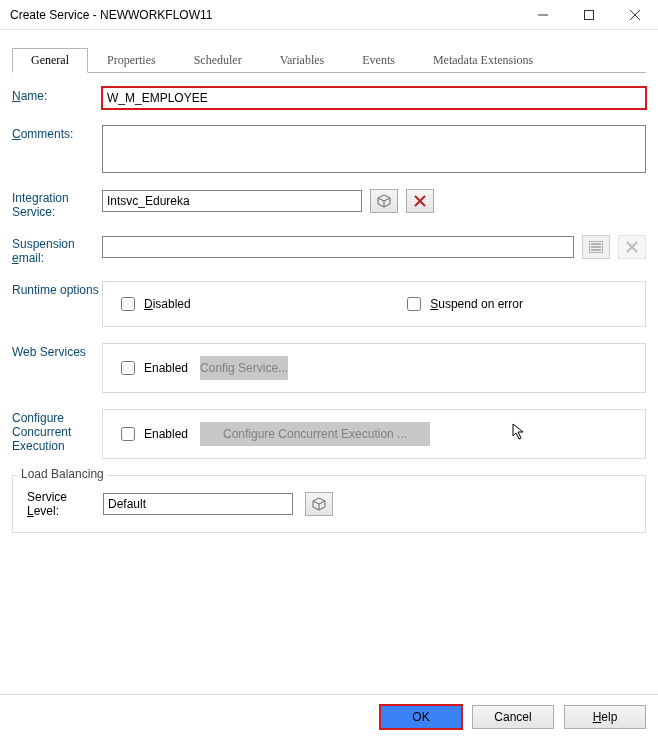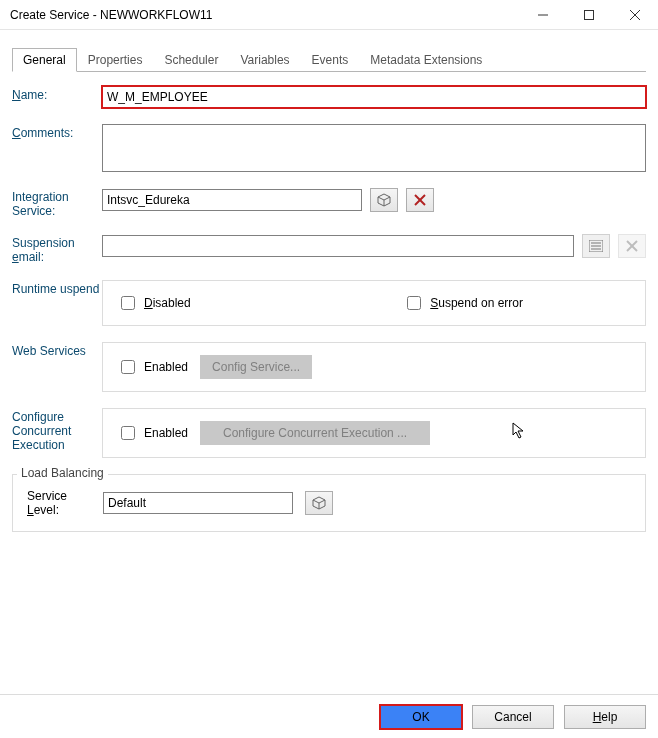--- a/index.html
+++ b/index.html
@@ -30,26 +30,27 @@
   .titlebar-btn svg { width: 10px; height: 10px; }
   
   .content { padding: 18px 12px 0 12px; }
   
   .tabstrip {
     display: flex;
     border-bottom: 1px solid #b5b5b5;
     position: relative;
   }
   .tab {
-    padding: 4px 10px;
+    padding: 4px 18px;
     color: #555;
     cursor: pointer;
     border: 1px solid transparent;
     border-bottom: none;
     margin-bottom: -1px;
+    font-family: Liberation Serif, serif;
   }
   .tab.active {
     border: 1px solid #b5b5b5;
     border-bottom: 1px solid #fff;
     background: #fff;
     color: #000;
   }
   
   .form { padding: 14px 0 0 0; }
   .row { display: flex; align-items: flex-start; margin-bottom: 16px; }
@@ -105,21 +106,21 @@
   }
   .check {
     display: flex;
     align-items: center;
     gap: 6px;
   }
   .check input { width: 14px; height: 14px; }
   
   .cfgbtn {
     height: 24px;
-    padding: 0 12px;
+    padding: 0 0;
     background: #c8c8c8;
     border: none;
     color: #808080;
     font-family: inherit;
     font-size: 12px;
     cursor: default;
   }
   
   .group {
     border: 1px solid #dcdcdc;
@@ -257,21 +258,21 @@
         <div class="iconbtn flat disabled">
           <svg width="12" height="12" viewBox="0 0 12 12">
               <line x1="1" y1="1" x2="11" y2="11" stroke="#888" stroke-width="2"></line>
               <line x1="11" y1="1" x2="1" y2="11" stroke="#888" stroke-width="2"></line>
             </svg>
         </div>
       </div>
     </div>
 
     <div class="row">
-      <div class="lbl">Runtime uspend</div>
+      <div class="lbl">Runtime options</div>
       <div class="panel">
         <label class="check">
           <input type="checkbox" style="">
           <span><span class="under">D</span>isabled</span>
         </label>
         <div style="flex:1"></div>
         <label class="check" style="margin-right:108px;">
           <input type="checkbox" style="">
           <span><span class="under">S</span>uspend on error</span>
         </label>

